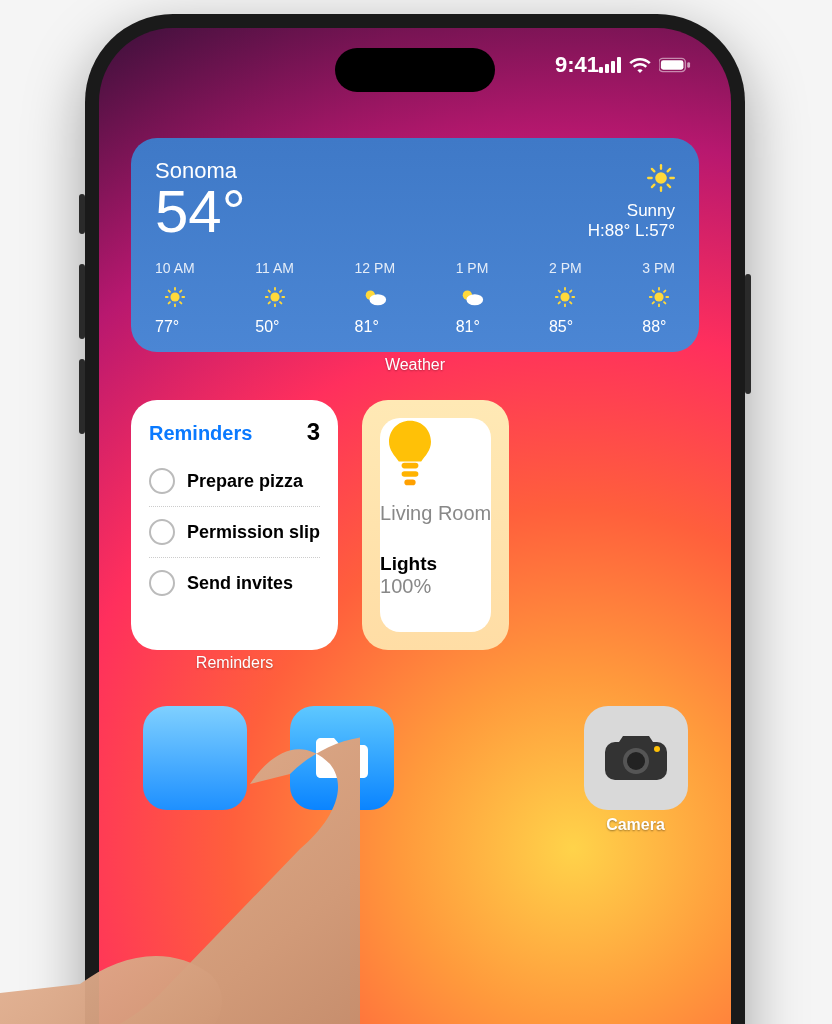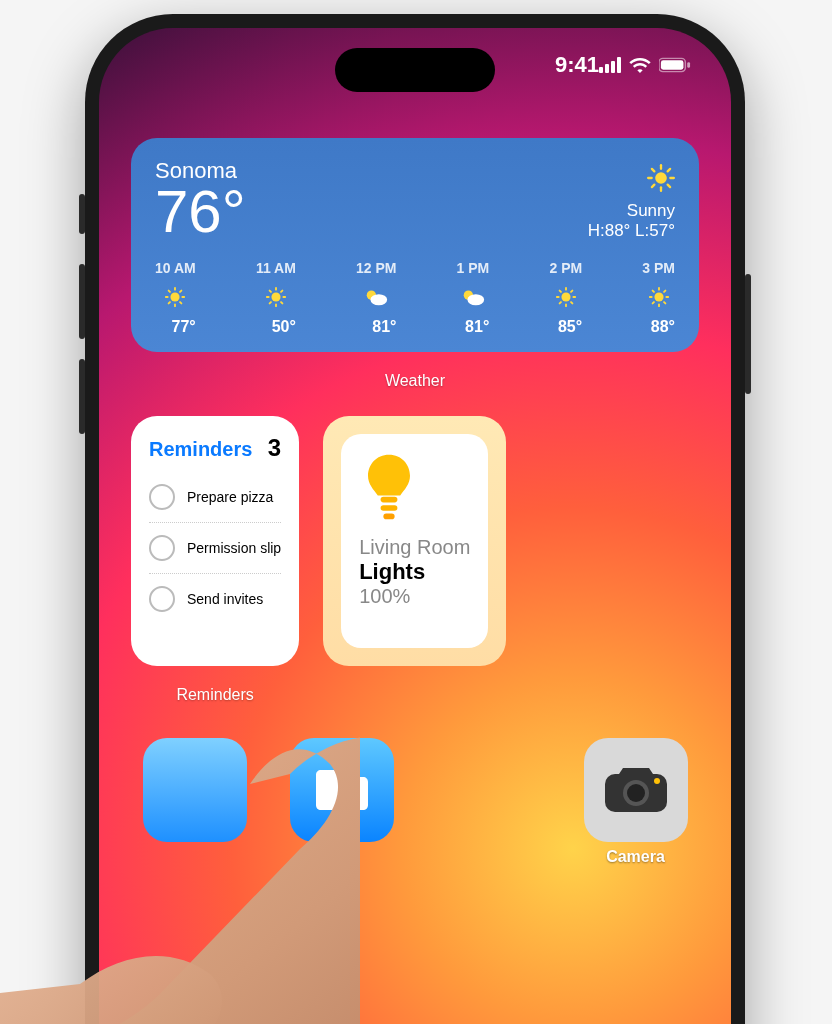--- a/index.html
+++ b/index.html
@@ -73,54 +73,53 @@
     border-radius: 26px;
     color: #fff;
     padding: 20px 24px 16px 24px;
   }
   .weather-top { display: flex; justify-content: space-between; align-items: flex-start; gap: 12px; }
   .w-loc { font-size: 22px; font-weight: 500; }
   .w-temp { font-size: 60px; font-weight: 300; line-height: 1; margin-top: -2px; }
   .w-right { text-align: right; font-size: 17px; margin-top: 6px; }
   .w-icon-big { margin-bottom: 4px; }
   .forecast { display: flex; justify-content: space-between; margin-top: 18px; }
-  .fc { text-align: right; font-size: 16px; font-weight: bold; }
+  .fc { text-align: left; font-size: 16px; }
   .fc-time { opacity: 0.85; font-size: 14px; margin-bottom: 8px; }
   .fc-ico { height: 26px; margin-bottom: 8px; display:flex; justify-content:center; align-items:center; }
-  .widget-label { text-align: center; color: #fff; font-size: 16px; margin-top: 20px; text-shadow: 0 1px 2px rgba(0,0,0,0.3); }
+  .widget-label { text-align: center; color: #fff; font-size: 16px; margin-top: 4px; text-shadow: 0 1px 2px rgba(0,0,0,0.3); }
   
   .row { display: flex; gap: 24px; margin-top: 26px; }
   .card {
     flex: 1;
     min-height: 250px;
     border-radius: 26px;
     padding: 18px 18px;
   }
   .reminders-card { background: #fff; }
   .rem-head { display: flex; justify-content: space-between; align-items: baseline; margin-bottom: 10px; }
   .rem-title { color: #0a7aff; font-weight: 700; font-size: 20px; }
   .rem-count { color: #000; font-weight: 800; font-size: 24px; }
   .rem-item { display: flex; align-items: center; gap: 12px; padding: 12px 0; border-bottom: 1px dotted #ccc; }
   .rem-item:last-child { border-bottom: none; }
   .rem-circle { width: 26px; height: 26px; border: 2.5px solid #bbb; border-radius: 50%; flex-shrink: 0; }
-  .rem-text { font-size: 14px; font-weight: 400; color: #000; }
+  .rem-text { font-size: 18px; font-weight: 700; color: #000; }
   .home-card {
     background: linear-gradient(180deg, #ffe9b5 0%, #ffdda5 100%);
     display: flex; flex-direction: column;
   }
   .home-inner {
     background: #fff;
     border-radius: 20px;
     flex: 1;
-    padding: 18px;
     display: flex; flex-direction: column;
   }
   .bulb { width: 60px; height: 70px; margin-bottom: 14px; }
   .home-room { color: #888; font-size: 20px; }
-  .home-device { color: #000; font-weight: 700; font-size: 22px; }
+  .home-device { color: #000; font-weight: 700; font-size: 19px; margin-top: 28px; }
   .home-level { color: #888; font-size: 20px; }
   
   .app-row { display: flex; gap: 24px; margin-top: 34px; padding: 0 2px; }
   .app { width: 124px; text-align: center; }
   .app-icon { width: 104px; height: 104px; border-radius: 24px; margin: 0 auto; }
   .app-files { background: linear-gradient(180deg, #5ec8ff 0%, #0a84ff 100%); display:flex; align-items:center; justify-content:center; }
   .app-camera { background: #d9d9d9; display:flex; align-items:center; justify-content:center; }
   .app-blank { background: linear-gradient(180deg,#7fd0ff 0%, #1e90ff 100%); }
   .app-label { color:#fff; font-size:16px; margin-top:6px; text-shadow:0 1px 2px rgba(0,0,0,0.4);font-weight:bold; }
   
@@ -164,21 +163,21 @@
         </svg>
       </div>
     </div>
 
     <div class="widgets">
 
       <div class="weather">
         <div class="weather-top">
           <div>
             <div class="w-loc">Sonoma</div>
-            <div class="w-temp">76°</div>
+            <div class="w-temp">54°</div>
           </div>
           <div class="w-right">
             <div class="w-icon-big">
               <svg width="28" height="28" viewBox="0 0 24 24">
                   <circle cx="12" cy="12" r="5" fill="#ffd93b"></circle>
                   <g stroke="#ffd93b" stroke-width="2" stroke-linecap="round">
                     <line x1="12" y1="1" x2="12" y2="4"></line>
                     <line x1="12" y1="20" x2="12" y2="23"></line>
                     <line x1="1" y1="12" x2="4" y2="12"></line>
                     <line x1="20" y1="12" x2="23" y2="12"></line>

